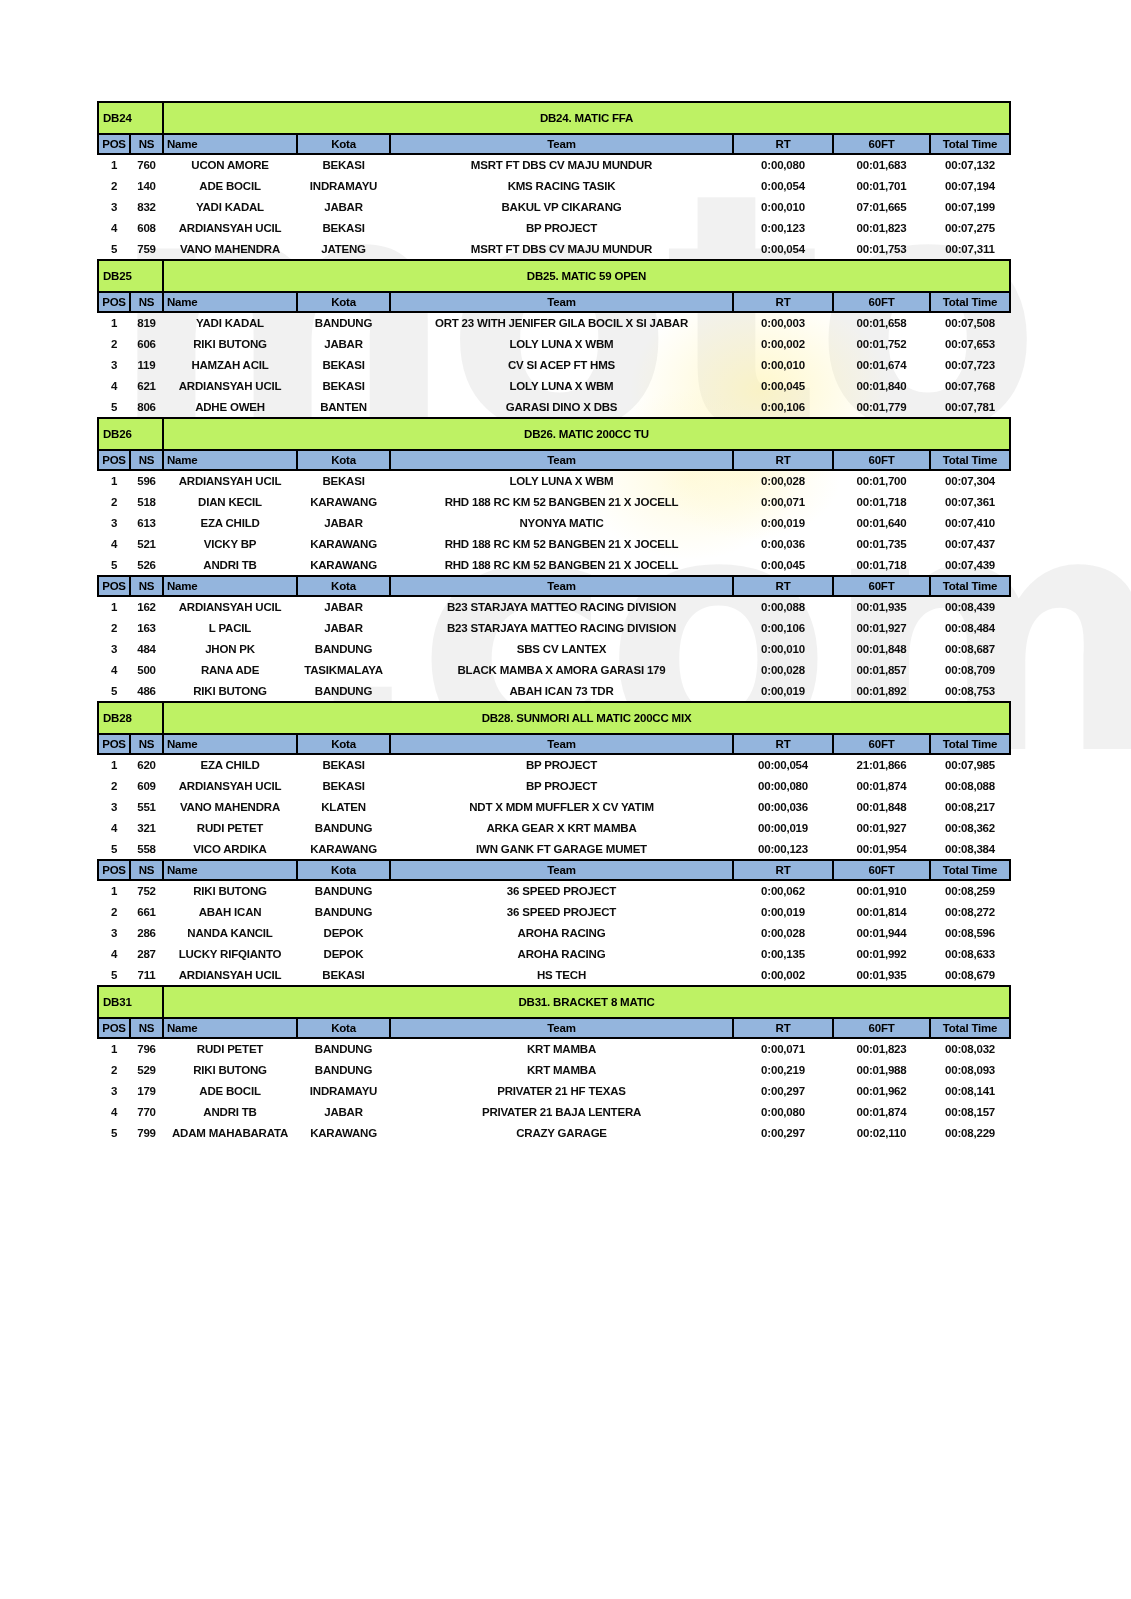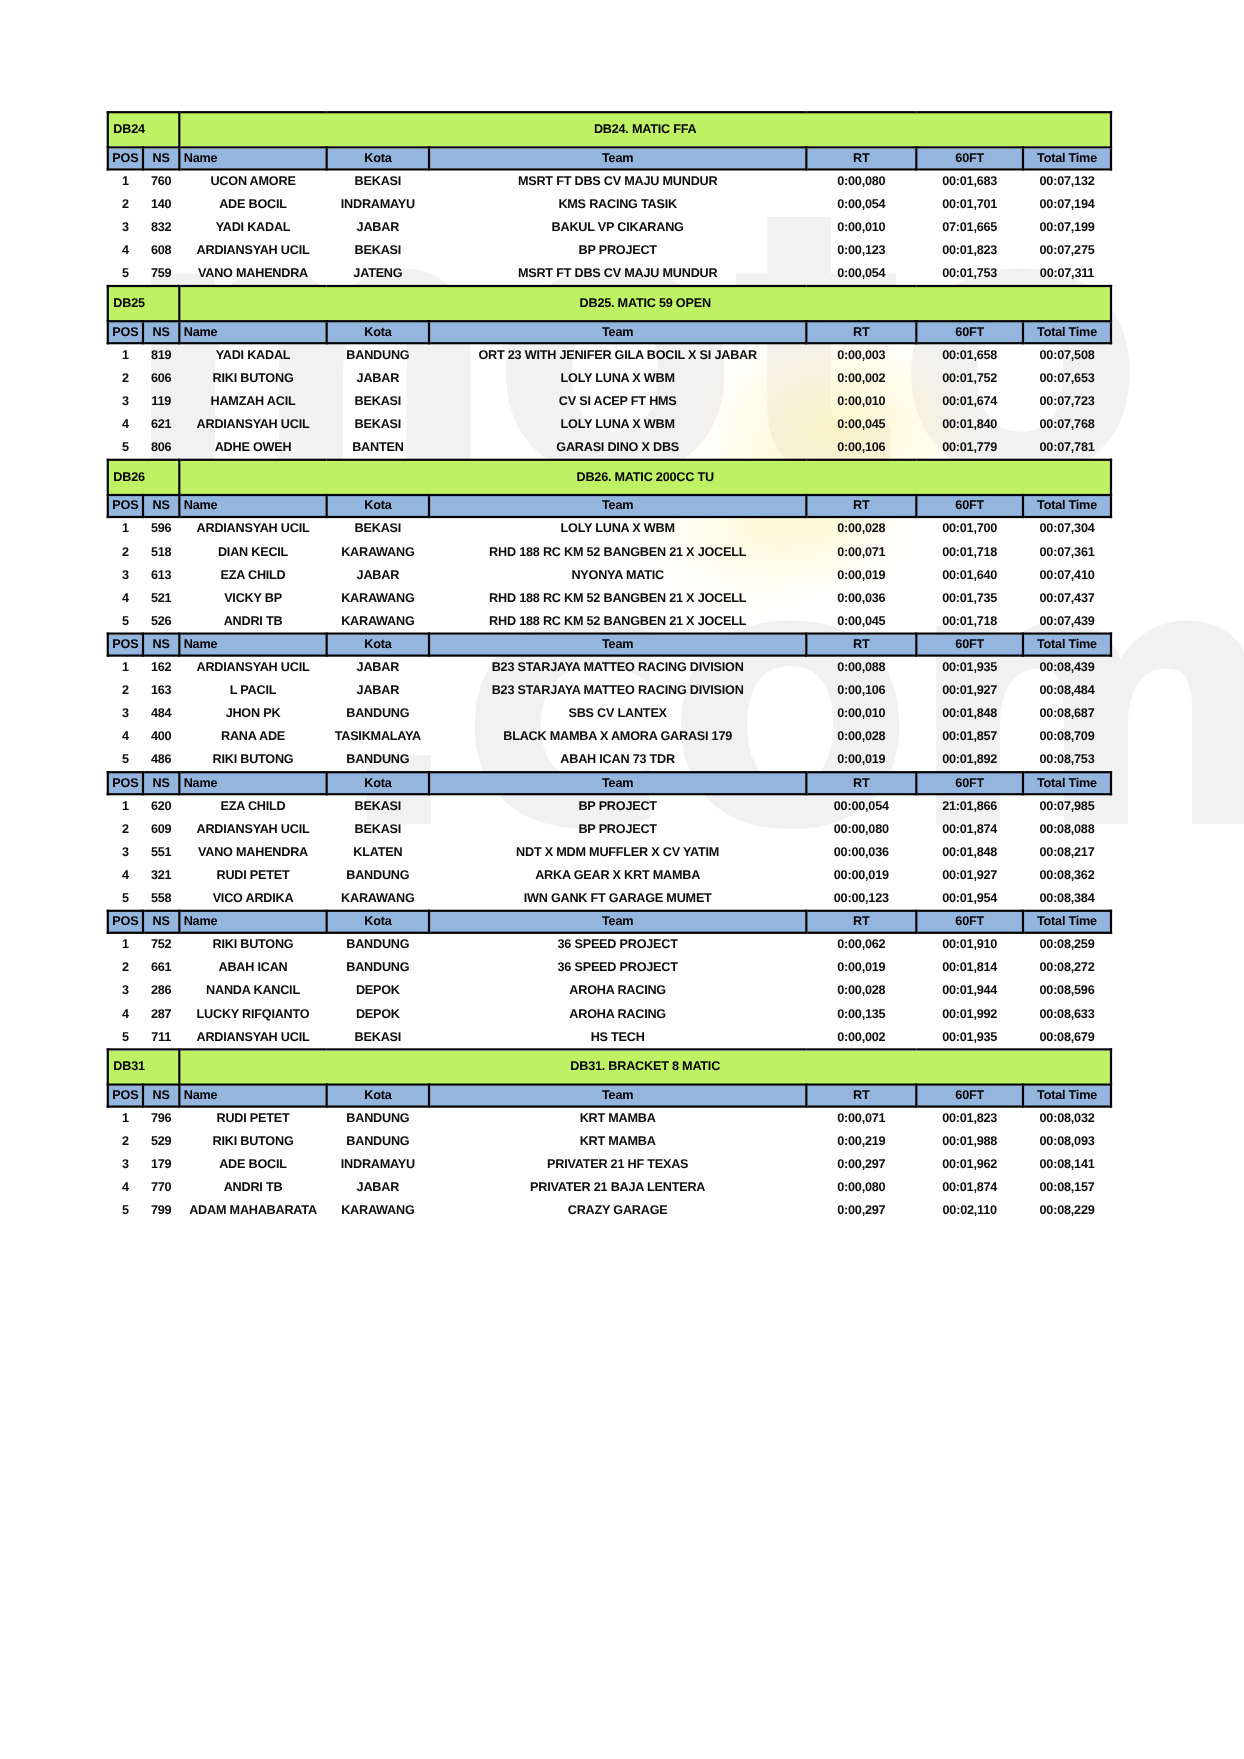--- a/index.html
+++ b/index.html
@@ -372,21 +372,21 @@
             <td class="col-1">484</td>
             <td class="col-2">JHON PK</td>
             <td class="col-3">BANDUNG</td>
             <td class="col-4">SBS CV LANTEX</td>
             <td class="col-5">0:00,010</td>
             <td class="col-6">00:01,848</td>
             <td class="col-7">00:08,687</td>
           </tr>
           <tr class="data-row">
             <td class="col-0">4</td>
-            <td class="col-1">400</td>
+            <td class="col-1">500</td>
             <td class="col-2">RANA ADE</td>
             <td class="col-3">TASIKMALAYA</td>
             <td class="col-4">BLACK MAMBA X AMORA GARASI 179</td>
             <td class="col-5">0:00,028</td>
             <td class="col-6">00:01,857</td>
             <td class="col-7">00:08,709</td>
           </tr>
           <tr class="data-row">
             <td class="col-0">5</td>
             <td class="col-1">486</td>
@@ -405,20 +405,24 @@
       <col style="width:32px">
           <col style="width:33px">
           <col style="width:134px">
           <col style="width:93px">
       <col style="width:343px">
           <col style="width:100px">
           <col style="width:97px">
           <col style="width:80px">
     </colgroup>
     <tbody>
+      <tr class="title-row">
+        <td class="code-cell" colspan="2">DB28</td>
+        <td class="title-cell" colspan="6">DB28. SUNMORI ALL MATIC 200CC MIX</td>
+      </tr>
       <tr class="header-row">
             <th class="col-0">POS</th>
             <th class="col-1">NS</th>
             <th class="col-2">Name</th>
             <th class="col-3">Kota</th>
             <th class="col-4">Team</th>
             <th class="col-5">RT</th>
             <th class="col-6">60FT</th>
             <th class="col-7">Total Time</th>
           </tr>

